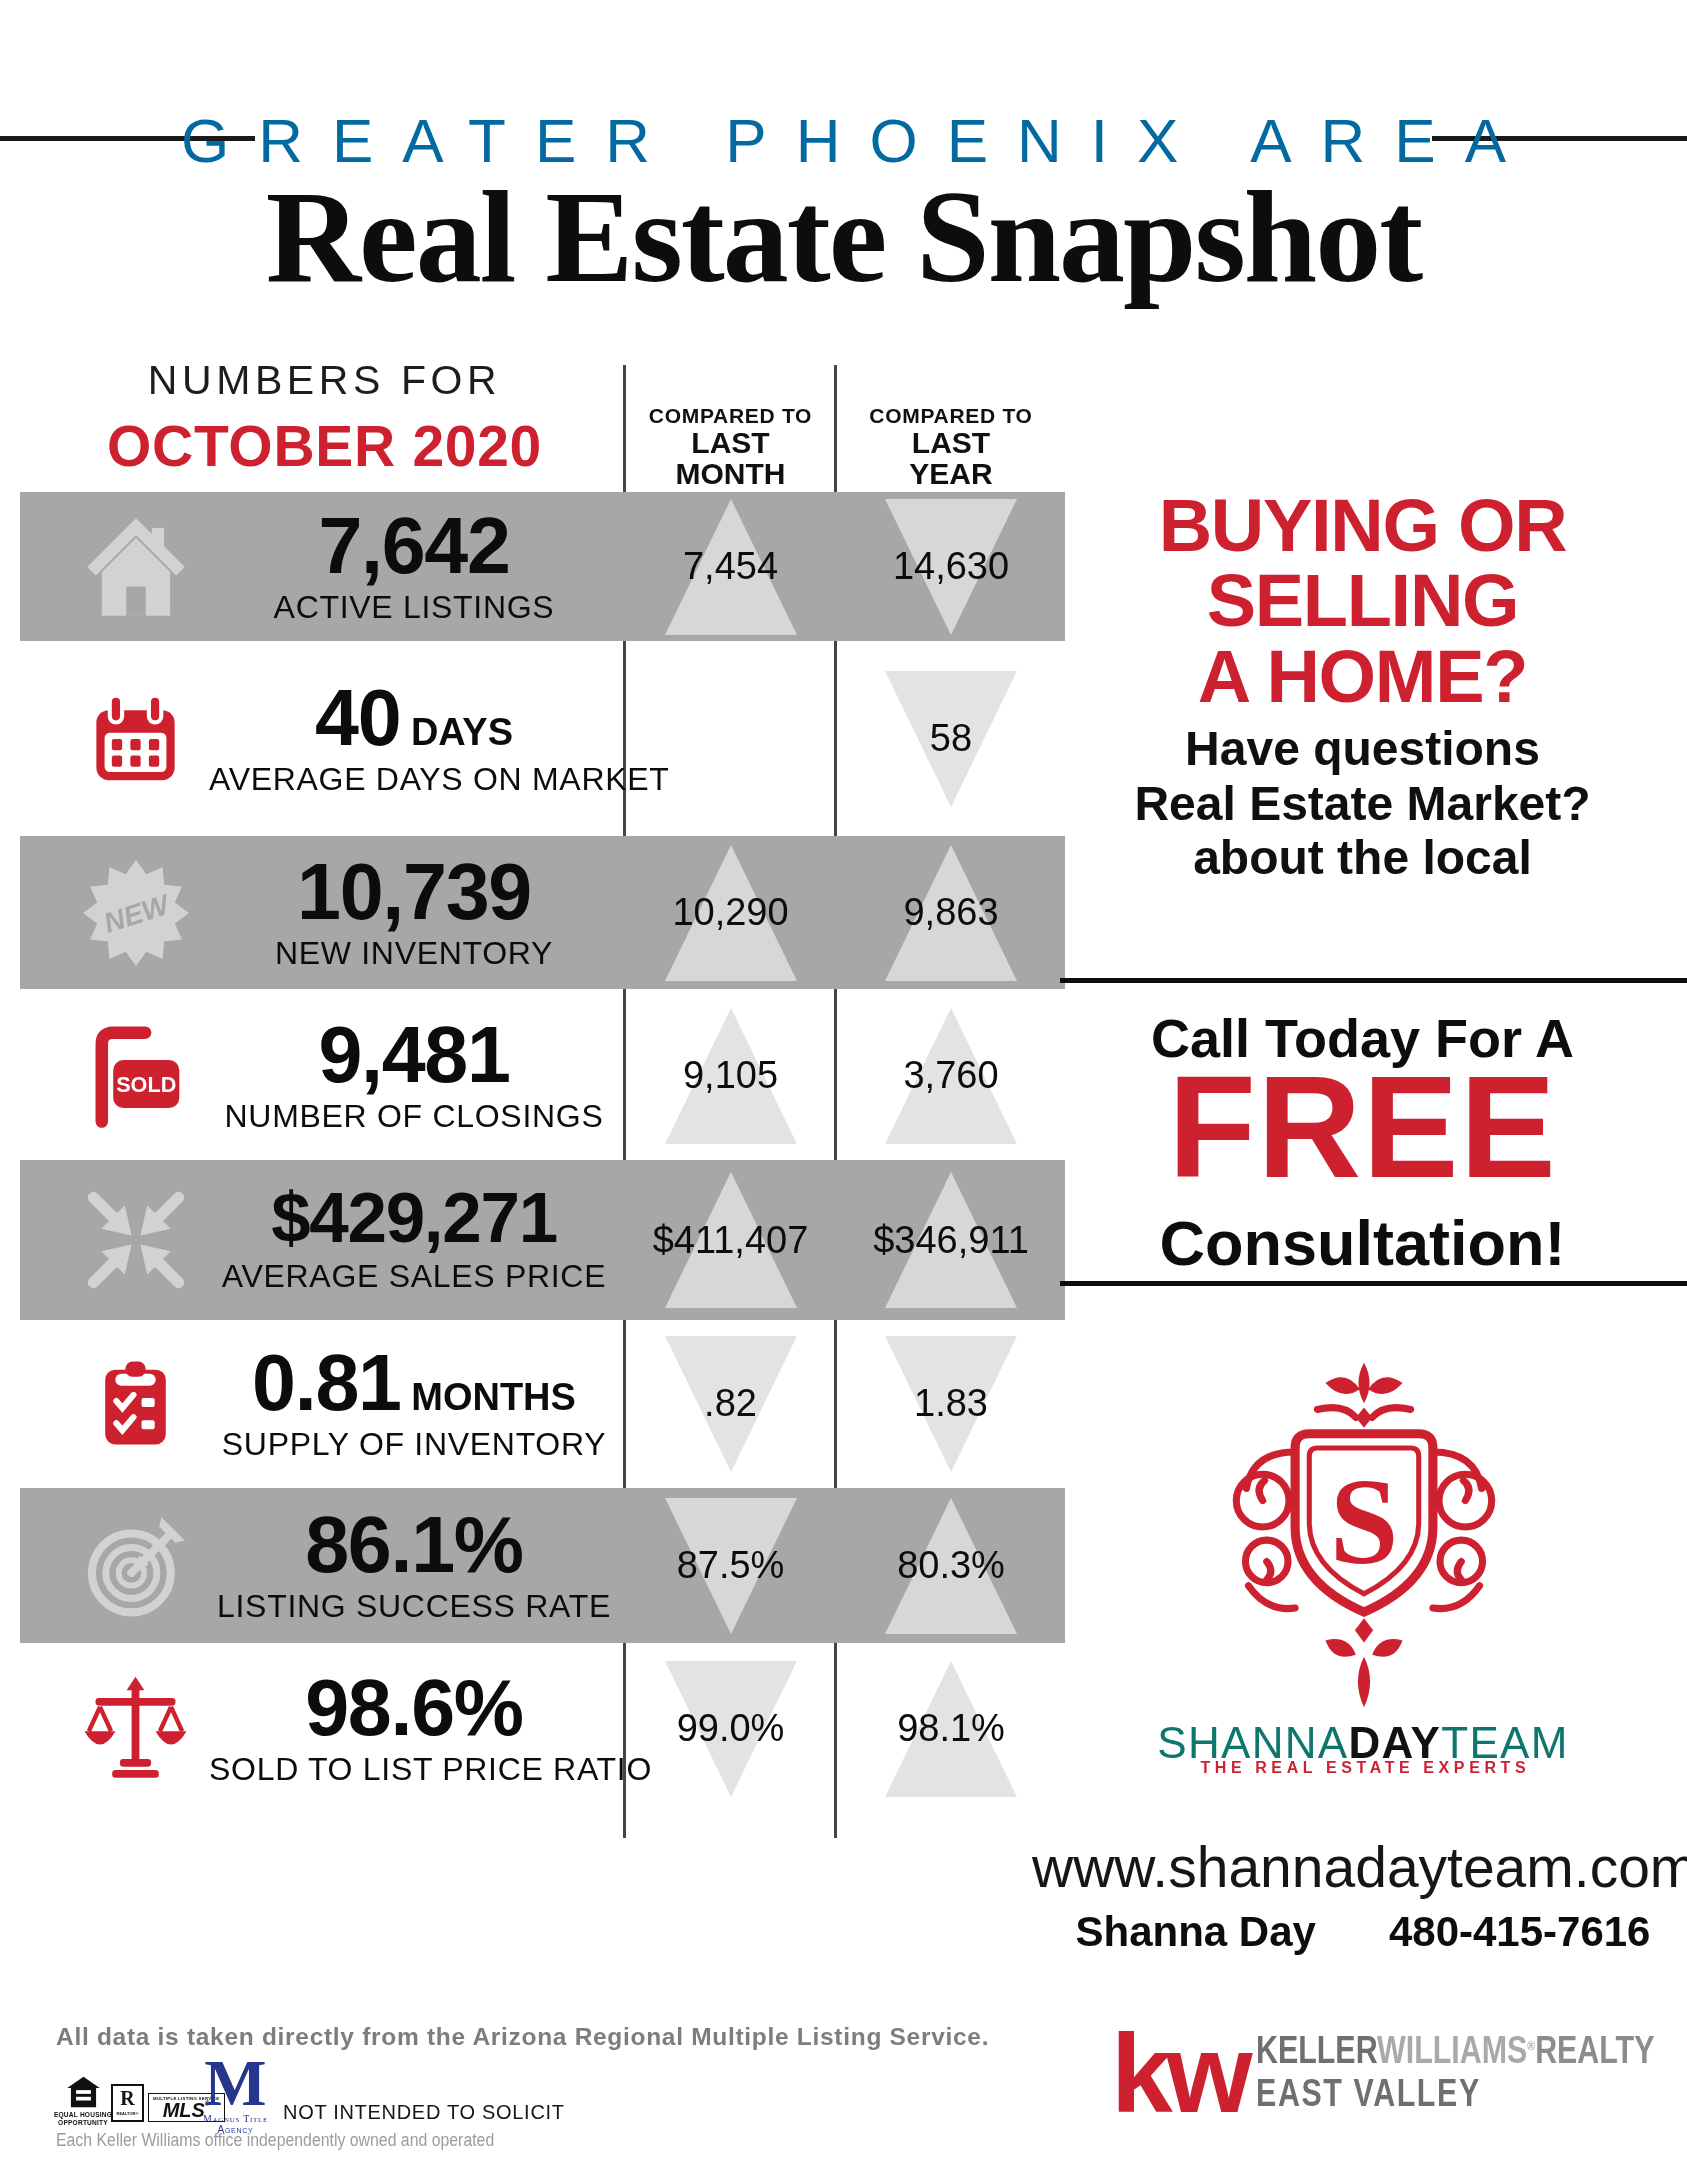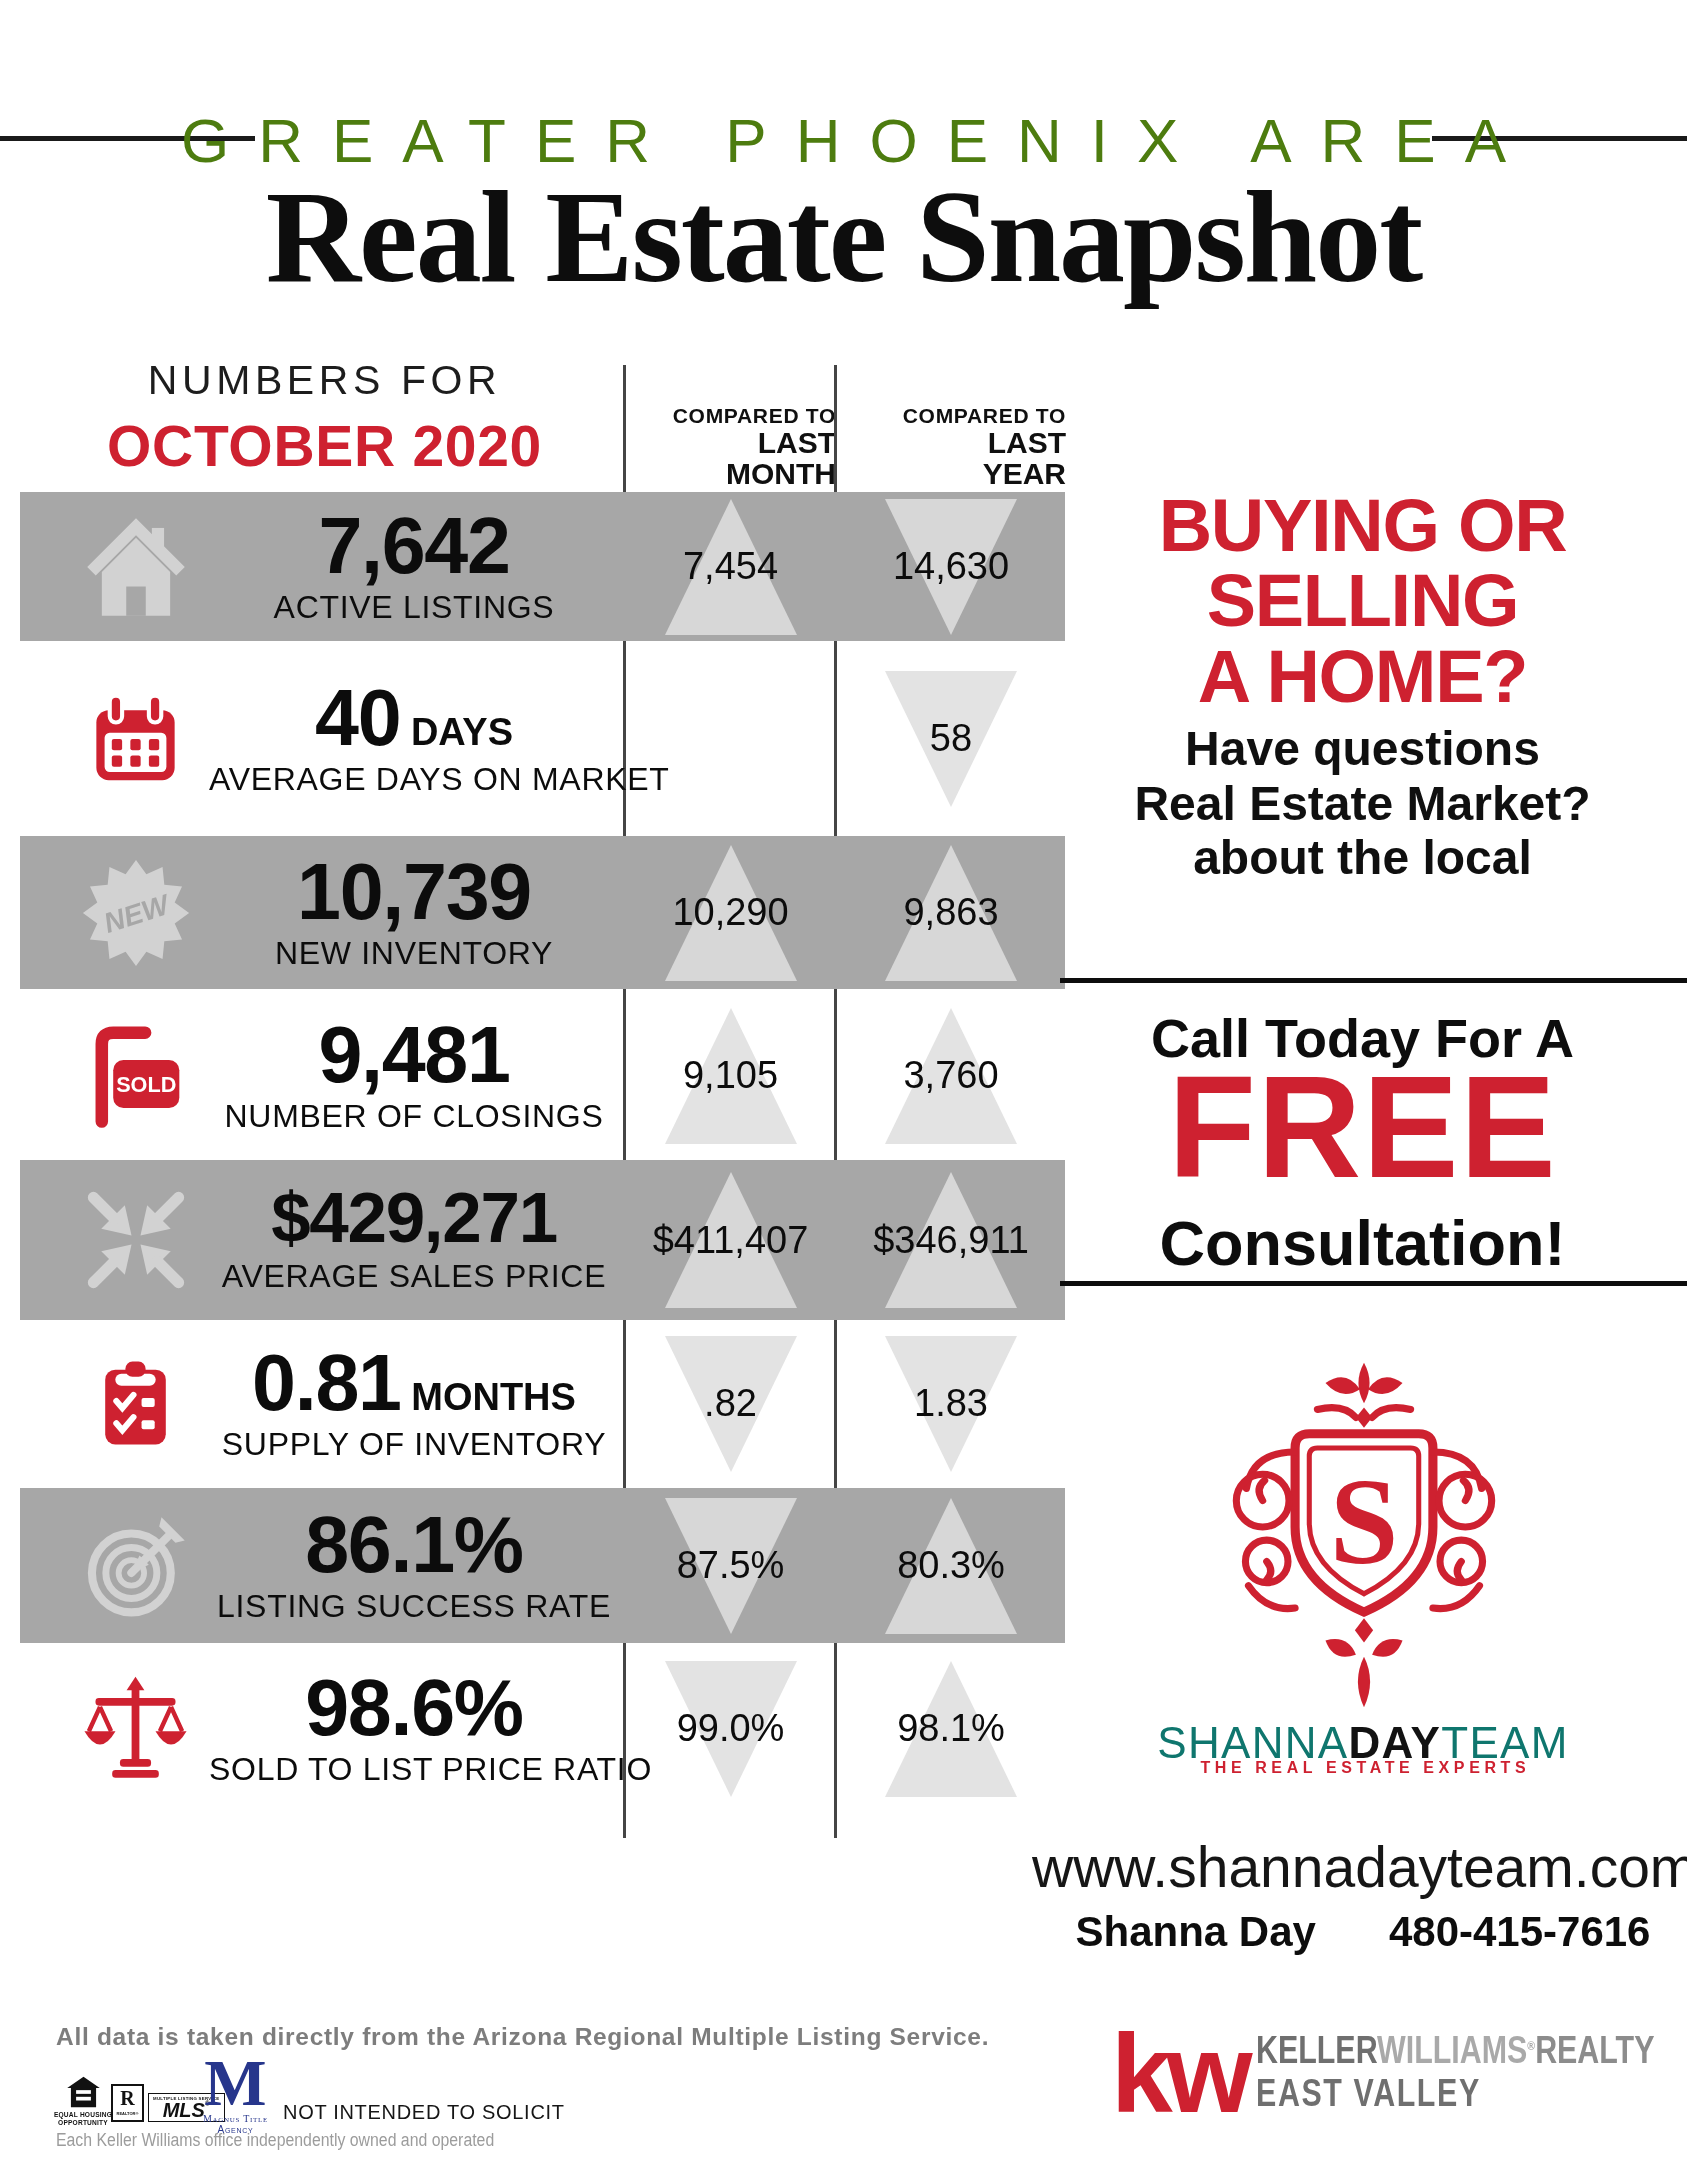--- a/index.html
+++ b/index.html
@@ -4,29 +4,29 @@
 <style>
   html,body{margin:0;padding:0;background:#fff}
   #page{position:relative;width:1687px;height:2183px;background:#fff;overflow:hidden;
         font-family:"Liberation Sans",sans-serif;color:#111}
 
   
   .kicker-line{position:absolute;top:136px;height:5.3px;background:#1a1a1a}
   #kl-left{left:0;width:255px}
   #kl-right{right:0;width:255px}
   .kicker{position:absolute;top:105px;left:0;width:100%;text-align:center;
-          font-size:62px;letter-spacing:29px;text-indent:29px;color:#4d7c0f;white-space:nowrap}
+          font-size:62px;letter-spacing:29px;text-indent:29px;color:#0369a1;white-space:nowrap}
   .main-title{position:absolute;top:160px;left:0;width:100%;text-align:center;
           font-family:"Liberation Serif",serif;font-weight:bold;font-size:132px;letter-spacing:-2px;color:#0d0d0d}
 
   
   .period{position:absolute;left:60px;top:357px;width:529px;text-align:center}
   .period-label{font-size:41px;letter-spacing:4.6px;color:#1d1d1d}
   .period-value{margin-top:9.3px;font-size:57px;font-weight:bold;color:#ce2130;letter-spacing:0.7px}
-  .col-head{position:absolute;top:404px;text-align:right;color:#101010}
+  .col-head{position:absolute;top:404px;text-align:center;color:#101010}
   #col-head-month{left:625px;width:211px}
   #col-head-year{left:836px;width:230px}
   .col-head .small{font-size:21px;font-weight:bold;letter-spacing:0.7px}
   .col-head .big{font-size:30px;font-weight:bold;line-height:1.03}
 
   .vline{position:absolute;top:365px;width:2.6px;height:1473px;background:#454545}
   #vline-1{left:623px}
   #vline-2{left:834px}
 
   

